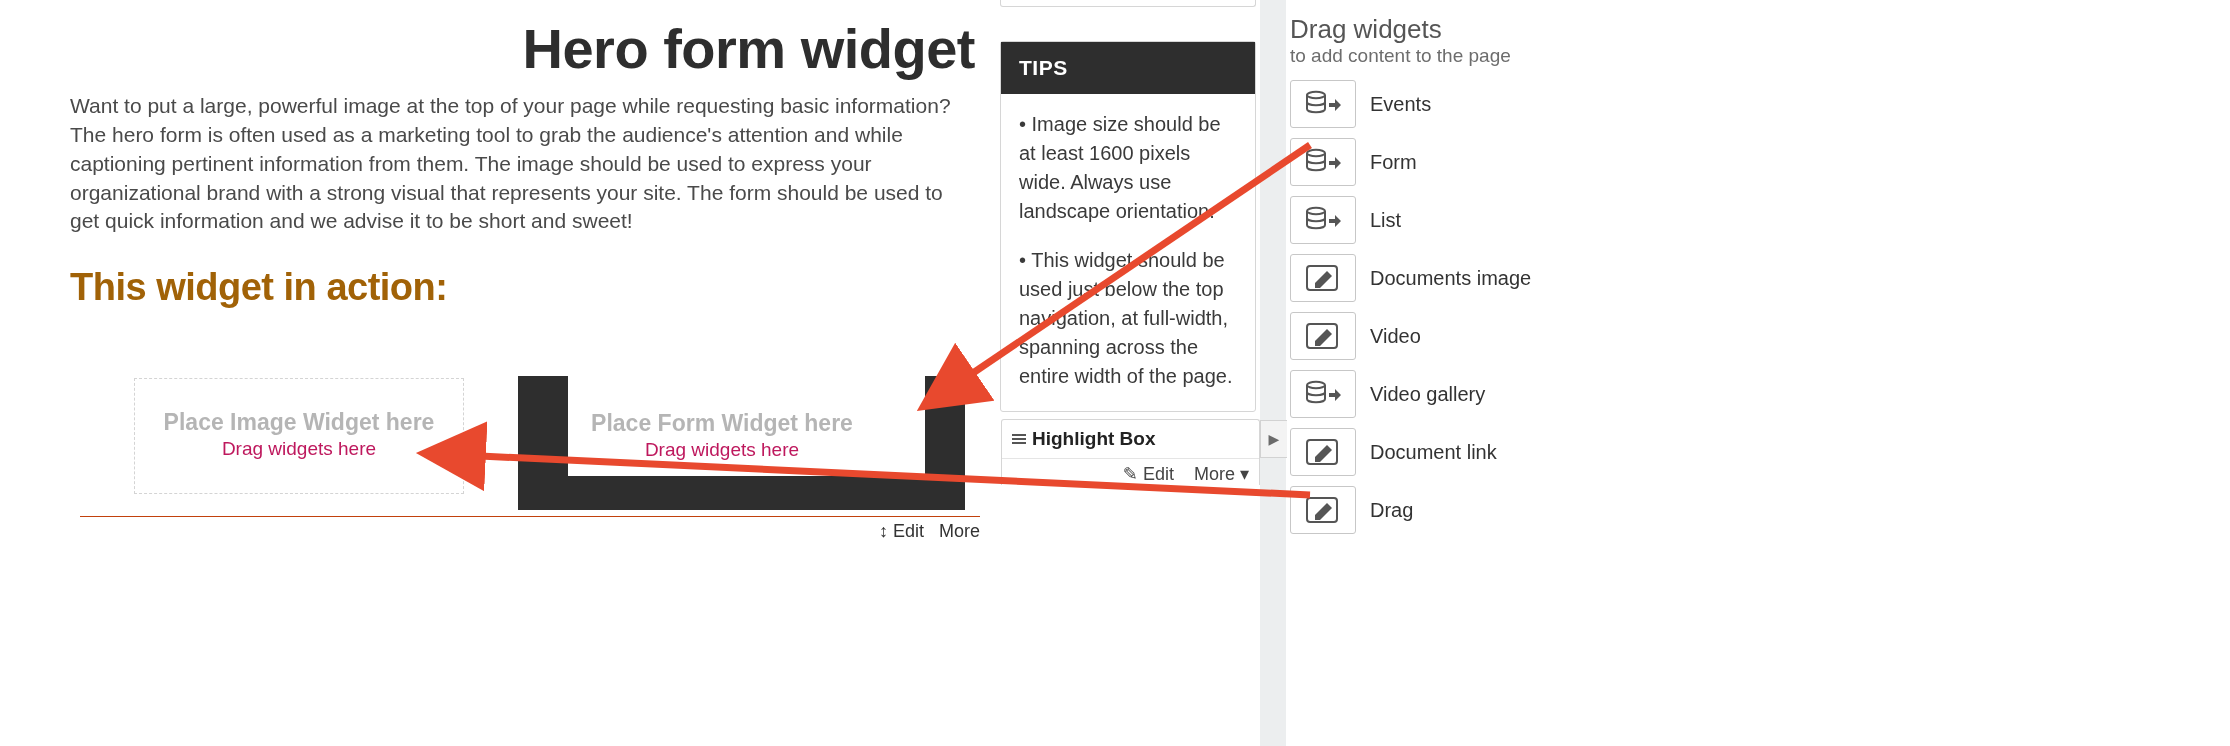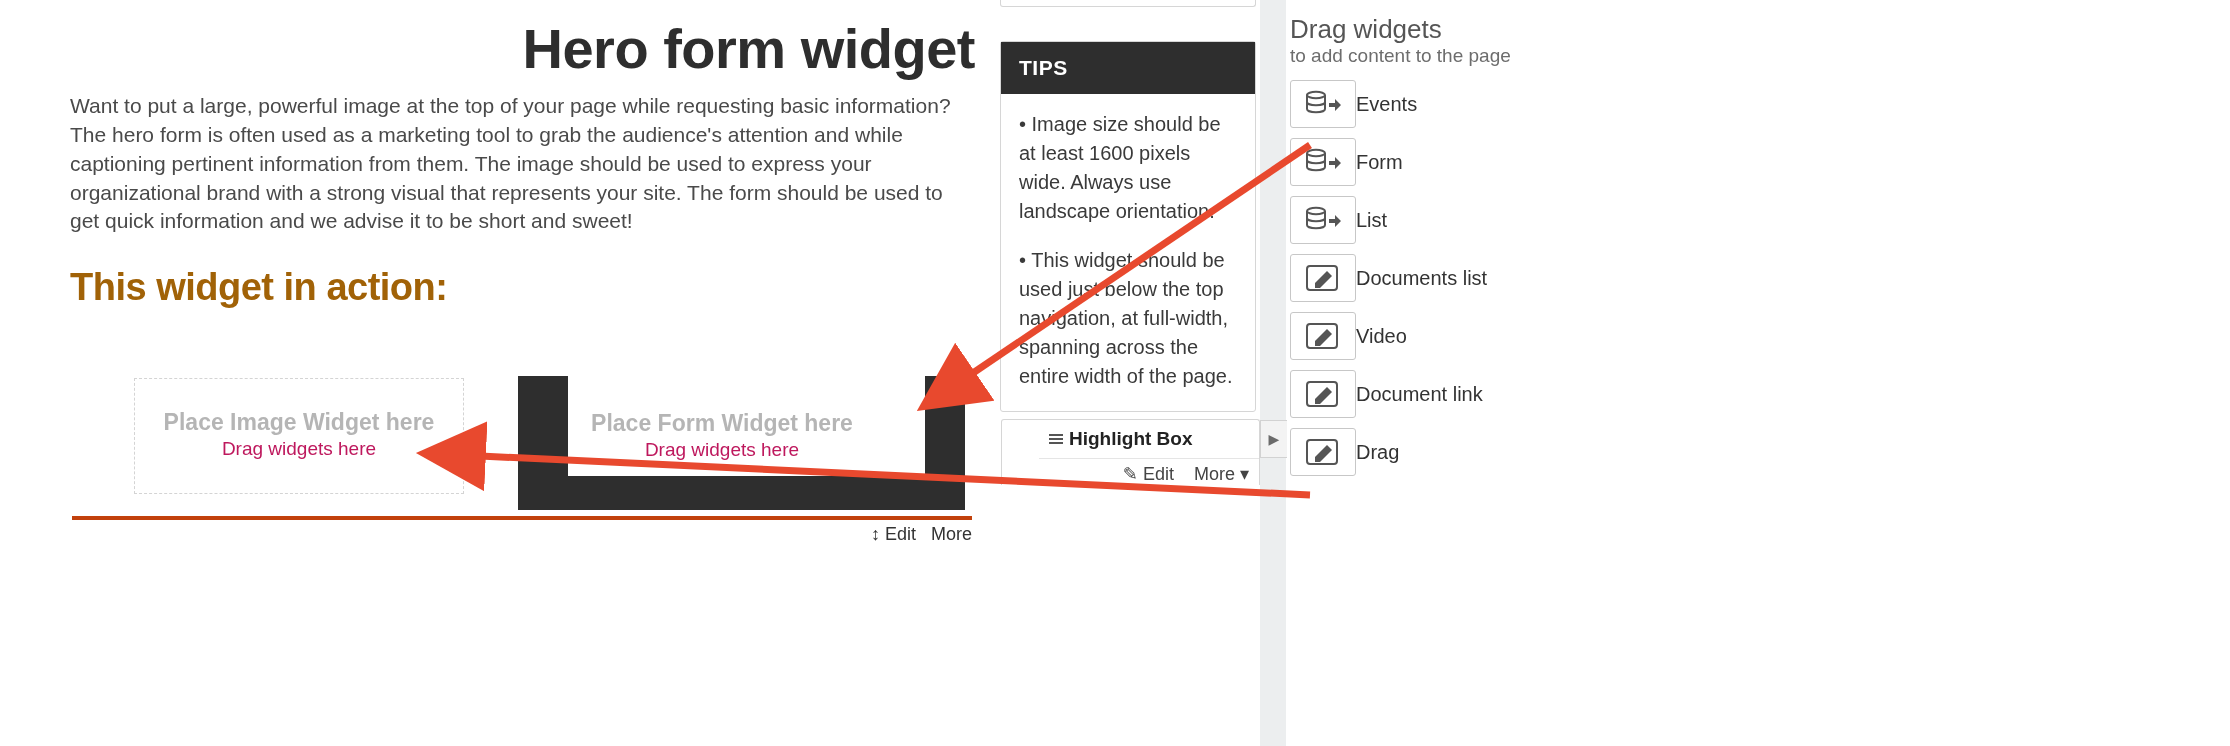--- a/index.html
+++ b/index.html
@@ -103,22 +103,22 @@
   .dark-frame {
     position: absolute;
     background: #2e2e2e;
   }
   .dark-left   { left: 448px; top: 0;  width: 50px;  height: 134px; }
   .dark-bottom { left: 448px; top: 100px; width: 447px; height: 34px; }
   .dark-right  { left: 855px; top: 0;  width: 40px;  height: 134px; }
 
   .bottom-row {
     position: absolute;
-    left: 2px; top: 140px; width: 900px; height: 30px;
-    border-top: 4px solid #c2410c;
+    left: 10px; top: 140px; width: 900px; height: 30px;
+    border-top: 1px solid #c2410c;
     font-size: 18px;
     color: #333;
   }
   .bottom-row .controls {
     position: absolute;
     right: 0; top: 4px;
     color: #333;
   }
 
   
@@ -153,21 +153,20 @@
   .tips-body p:last-child { margin-bottom: 0; }
 
   .hl-box {
     position: absolute;
     left:0; right:-5px;
     bottom:-74px;
     border: 1px solid #d6d6d6;
     border-bottom:none;
     border-radius: 3px 3px 0 0;
     background:#fff;
-    padding-left:37px;
   }
   .hl-title {
     display:flex; align-items:center; gap:6px;
     font-size:19px; font-weight:700; color:#222;
     padding: 8px 10px;
     border-bottom:1px solid #e5e5e5;
   }
   .hl-burger {
     display:inline-flex; flex-direction:column; gap:2px;
   }
@@ -199,21 +198,21 @@
     color:#555;
     margin: 14px 0 0 0;
   }
   .palette-sub {
     font-size: 19px;
     color:#6d6d6d;
     margin-bottom: 8px;
   }
   .widget-items { margin-top: 4px; }
   .widget-item {
-    display:flex; align-items:center; gap:0;
+    display:flex; align-items:center; gap:14px;
     height: 58px;
     font-size:20px; color:#333;
     cursor: grab;
   }
   .widget-item .icon-box {
     width:64px; height:46px;
     border:1px solid #c7c7c7;
     border-radius:3px;
     background:#fff;
     display:flex; align-items:center; justify-content:center;
@@ -340,30 +339,43 @@
         </div>
         <span>List</span>
       </div>
       <div class="widget-item" draggable="true">
         <div class="icon-box">
           <svg viewBox="0 0 36 30">
             <rect x="2" y="3" width="30" height="24" rx="3" fill="none" stroke="#555" stroke-width="2"></rect>
             <path d="M22 8l5 5L15 25h-5v-5L22 8z" fill="#555"></path>
           </svg>
         </div>
-        <span>Documents list</span>
+        <span>Documents image</span>
       </div>
       <div class="widget-item" draggable="true">
         <div class="icon-box">
           <svg viewBox="0 0 36 30">
             <rect x="2" y="3" width="30" height="24" rx="3" fill="none" stroke="#555" stroke-width="2"></rect>
             <path d="M22 8l5 5L15 25h-5v-5L22 8z" fill="#555"></path>
           </svg>
         </div>
         <span>Video</span>
+      </div>
+      <div class="widget-item" draggable="true">
+        <div class="icon-box">
+          <svg viewBox="0 0 36 30">
+            <g fill="none" stroke="#555" stroke-width="2">
+              <ellipse cx="11" cy="6" rx="9" ry="3.2"></ellipse>
+              <path d="M2 6v14c0 1.8 4 3.2 9 3.2s9-1.4 9-3.2V6"></path>
+              <path d="M2 13c0 1.8 4 3.2 9 3.2s9-1.4 9-3.2"></path>
+            </g>
+            <path d="M24 14h6v-4l6 6-6 6v-4h-6z" fill="#555"></path>
+          </svg>
+        </div>
+        <span>Video gallery</span>
       </div>
       <div class="widget-item" draggable="true">
         <div class="icon-box">
           <svg viewBox="0 0 36 30">
             <rect x="2" y="3" width="30" height="24" rx="3" fill="none" stroke="#555" stroke-width="2"></rect>
             <path d="M22 8l5 5L15 25h-5v-5L22 8z" fill="#555"></path>
           </svg>
         </div>
         <span>Document link</span>
       </div>

